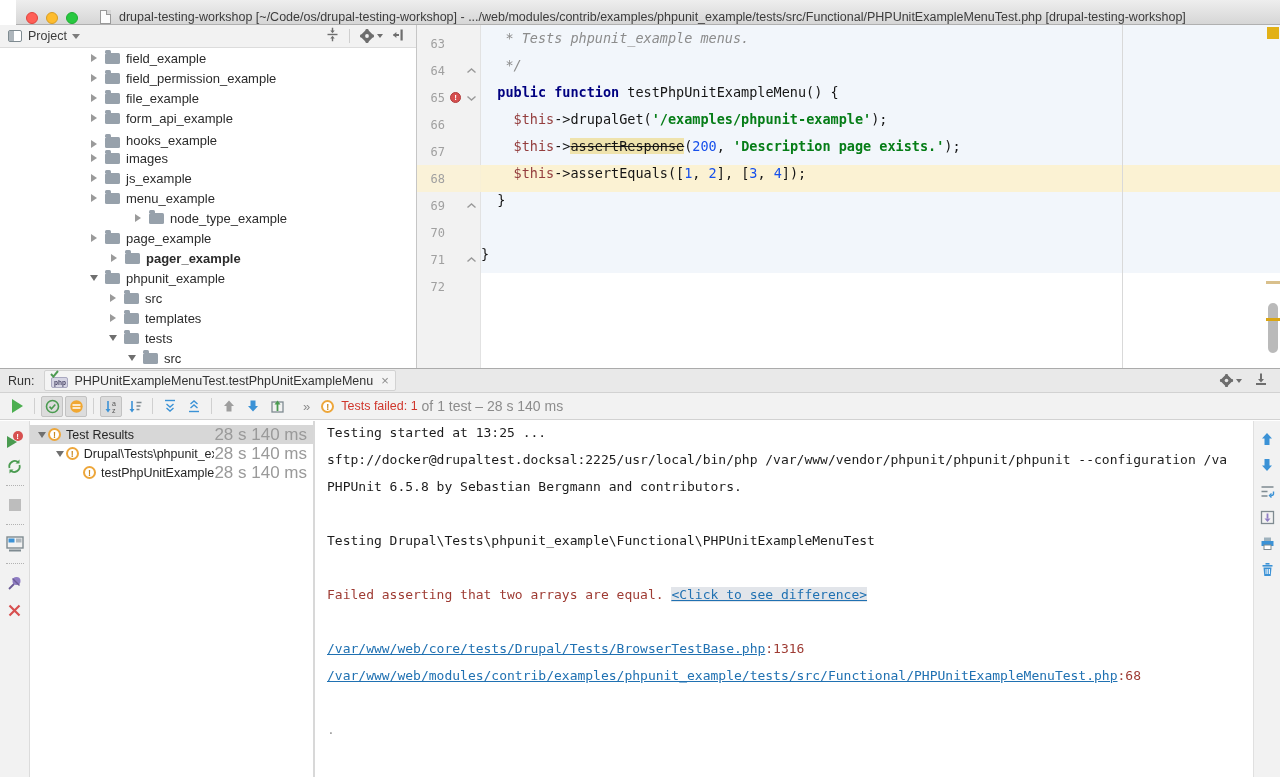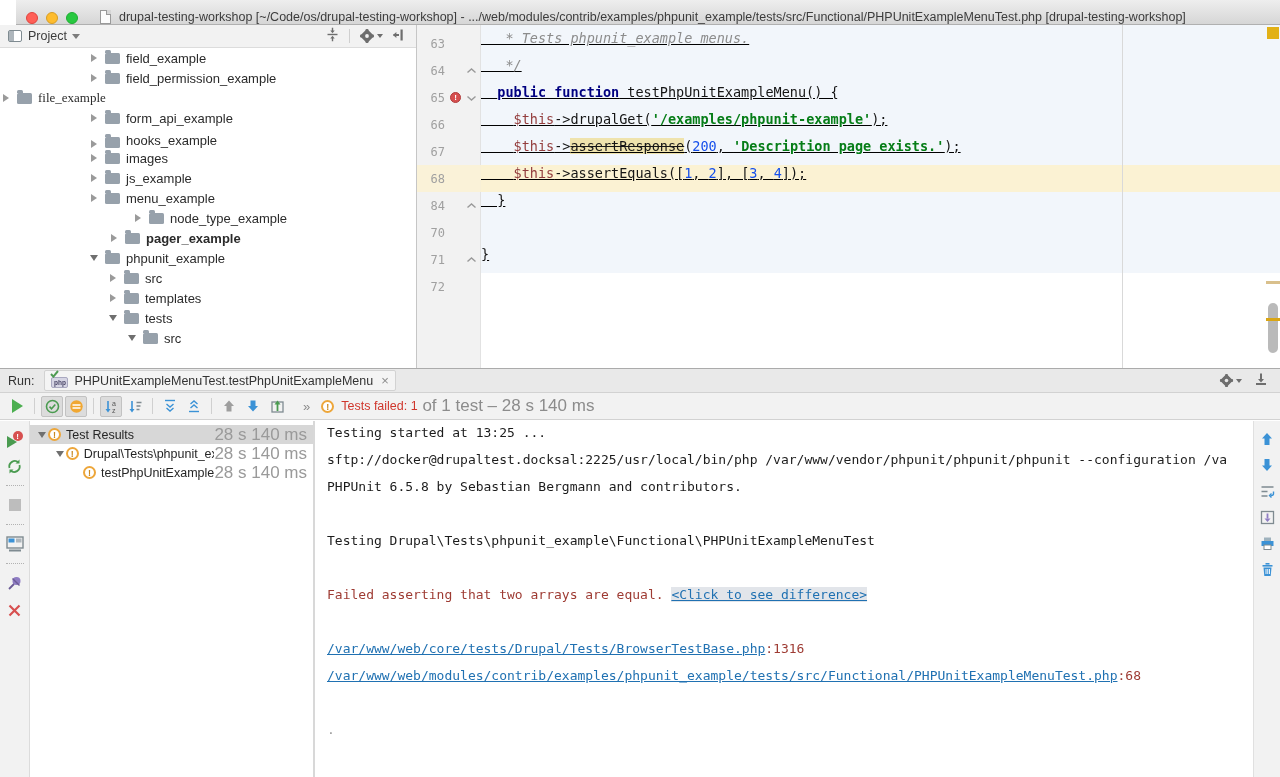--- a/index.html
+++ b/index.html
@@ -56,21 +56,21 @@
   .band-yellow { position:absolute; left:0; right:0; top:140px; height:27px; background:#fbf2d3; }
   .guide { position:absolute; left:705px; top:0; bottom:0; width:1px; background:#d9d9d9; }
   #gutter-rows { position:absolute; left:0; top:5px; width:64px; }
   .g-row { height:27px; display:flex; align-items:center; }
   .g-num { width:30px; text-align:right; font:12px "DejaVu Sans Mono", monospace; color:#a0a0a0;
     padding-right:2px; }
   .g-icn { width:17px; display:inline-flex; justify-content:center; }
   .g-fold { width:14px; display:inline-flex; justify-content:center; }
   .fail-ball { width:11px; height:11px; border-radius:50%; background:#d74f4f; border:1px solid #b03c3c;
     color:#fff; font:bold 8px/9px "Liberation Sans",sans-serif; text-align:center; }
-  #code-rows { position:absolute; left:64px; top:5px; right:18px;text-decoration:underline; }
+  #code-rows { position:absolute; left:64px; top:5px; right:18px; }
   .ed-row { height:27px; line-height:27px; white-space:pre;
     font:13.5px "DejaVu Sans Mono", monospace; }
   .tk-p { color:#151515; } .tk-cmt { color:#8c8c8c; font-style:italic; }
   .tk-kw { color:#000080; font-weight:bold; }
   .tk-str { color:#067d17; font-weight:bold; }
   .tk-num { color:#1750eb; }
   .tk-var { color:#943e3e;margin-top:39px; }
   .tk-dep { color:#151515; text-decoration:line-through; background:#efe3ad; }
   .insp-square { position:absolute; right:1px; top:2px; width:12px; height:12px; background:#e2b117; }
   .tick-tan { position:absolute; right:0; top:256px; width:14px; height:3px; background:#d9c08c; }
@@ -98,21 +98,21 @@
   .tb-btn { width:22px; height:21px; display:inline-flex; align-items:center; justify-content:center;
     border-radius:2px; margin:0 1px; }
   .tb-btn.pressed { background:#dcdcdc; border:1px solid #c2c2c2; }
   .tb-sep { width:1px; height:16px; background:#d0d0d0; margin:0 5px; }
   .play-tri { width:0; height:0; border-top:7px solid transparent; border-bottom:7px solid transparent;
     border-left:11px solid #4caf50; }
   .bang { width:13px; height:13px; border-radius:50%; border:2px solid #eda63a; color:#c9881f;
     font:bold 9px/10px "Liberation Sans",sans-serif; text-align:center; background:#fff; flex:none; }
   .more { color:#8a8a8a; font-size:13px; margin:0 10px 0 14px; letter-spacing:1px; }
   .st-fail { color:#cf362c; font-size:12.5px; margin-left:7px; }
-  .st-rest { color:#8c8c8c; font-size:17px; white-space:pre; }
+  .st-rest { color:#8c8c8c; font-size:14px; white-space:pre; }
 
   .run-content { position:absolute; left:0; top:52px; width:1280px; height:357px; }
   .left-strip { position:absolute; left:0; top:0; width:30px; height:357px; background:#f2f2f2;
     border-right:1px solid #dcdcdc; display:flex; flex-direction:column; align-items:center;
     padding-top:8px; }
   .ls-btn { width:20px; height:20px; display:flex; align-items:center; justify-content:center;
     margin-bottom:7px; }
   .dots { width:18px; border-top:1px dotted #b2b2b2; margin:2px 0 9px 0; }
   .stop-sq { width:12px; height:12px; background:#bdbdbd; }
 
@@ -199,21 +199,21 @@
           <span class="folder"></span>
           <span class="pt-lbl">field_example</span>
         </div>
         <div class="pt-row" style="padding-left: 88px;">
           <span class="tw">
             <span class="tri-r"></span>
           </span>
           <span class="folder"></span>
           <span class="pt-lbl">field_permission_example</span>
         </div>
-        <div class="pt-row" style=" font-family: Liberation Serif, serif;">
+        <div class="pt-row" style="padding-left: 88px;">
           <span class="tw">
             <span class="tri-r"></span>
           </span>
           <span class="folder"></span>
           <span class="pt-lbl">file_example</span>
         </div>
         <div class="pt-row" style="padding-left: 88px;">
           <span class="tw">
             <span class="tri-r"></span>
           </span>
@@ -247,20 +247,27 @@
           </span>
           <span class="folder"></span>
           <span class="pt-lbl">menu_example</span>
         </div>
         <div class="pt-row" style="padding-left: 88px; margin-left: 44px;">
           <span class="tw">
             <span class="tri-r"></span>
           </span>
           <span class="folder"></span>
           <span class="pt-lbl">node_type_example</span>
+        </div>
+        <div class="pt-row" style="padding-left: 88px;">
+          <span class="tw">
+            <span class="tri-r"></span>
+          </span>
+          <span class="folder"></span>
+          <span class="pt-lbl">page_example</span>
         </div>
         <div class="pt-row" style="padding-left: 108px; font-weight: bold;">
           <span class="tw">
             <span class="tri-r"></span>
           </span>
           <span class="folder"></span>
           <span class="pt-lbl">pager_example</span>
         </div>
         <div class="pt-row" style="padding-left: 88px;">
           <span class="tw">
@@ -341,21 +348,21 @@
           <span class="g-num">67</span>
           <span class="g-icn"></span>
           <span class="g-fold"></span>
         </div>
         <div class="g-row">
           <span class="g-num">68</span>
           <span class="g-icn"></span>
           <span class="g-fold"></span>
         </div>
         <div class="g-row">
-          <span class="g-num">84</span>
+          <span class="g-num">69</span>
           <span class="g-icn"></span>
           <span class="g-fold">
             <svg width="11" height="8" viewBox="0 0 11 8">
               <path d="M1.5 5.5 L5.5 2 L9.5 5.5" fill="none" stroke="#9a9a9a" stroke-width="1.4"></path>
             </svg>
           </span>
         </div>
         <div class="g-row">
           <span class="g-num">70</span>
           <span class="g-icn"></span>

